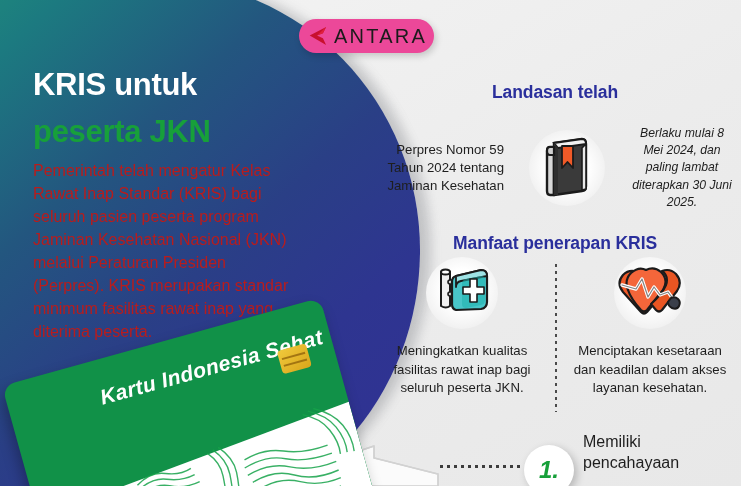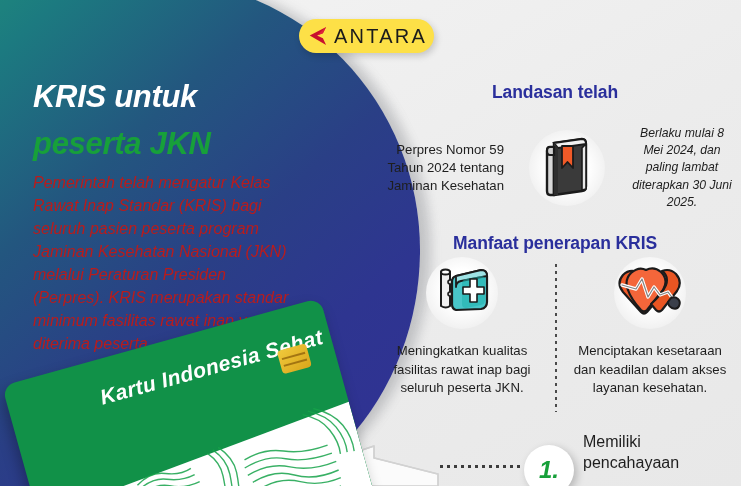--- a/index.html
+++ b/index.html
@@ -40,36 +40,36 @@
     border-radius: 0 55% 52% 0 / 0 50% 50% 0;
     background: rgba(120,125,140,0.18);
     filter: blur(5px);
   }
 
   
   .antara-logo {
     position: absolute;
     left: 299px; top: 19px;
     width: 135px; height: 34px;
-    background: #fde047;
+    background: #ec4899;
     border-radius: 17px;
     display: flex; align-items: center; justify-content: center;
     gap: 6px;
     box-shadow: 2px 3px 7px rgba(0,0,0,0.18);
     z-index: 30;
   }
   .antara-mark { width: 22px; height: 20px; flex: none; }
   .antara-word {
     font-size: 20px; letter-spacing: 2.2px;
     color: #1b1b1b; font-weight: 400;
     font-family: "Liberation Sans", sans-serif;
   }
 
   
-  .hero { position: absolute; left: 33px; top: 80px; width: 290px; z-index: 12; font-style: italic; }
+  .hero { position: absolute; left: 33px; top: 68px; width: 290px; z-index: 12; }
   .hero-line-1 {
     font-size: 31px; font-weight: bold; color: #ffffff;
     letter-spacing: -0.3px; line-height: 1.12;
   }
   .hero-line-2 {
     font-size: 31px; font-weight: bold; color: #17a03a;
     letter-spacing: -0.3px; line-height: 1.12; margin-top: 12px;
   }
   .hero-body {
     margin-top: 11px;

